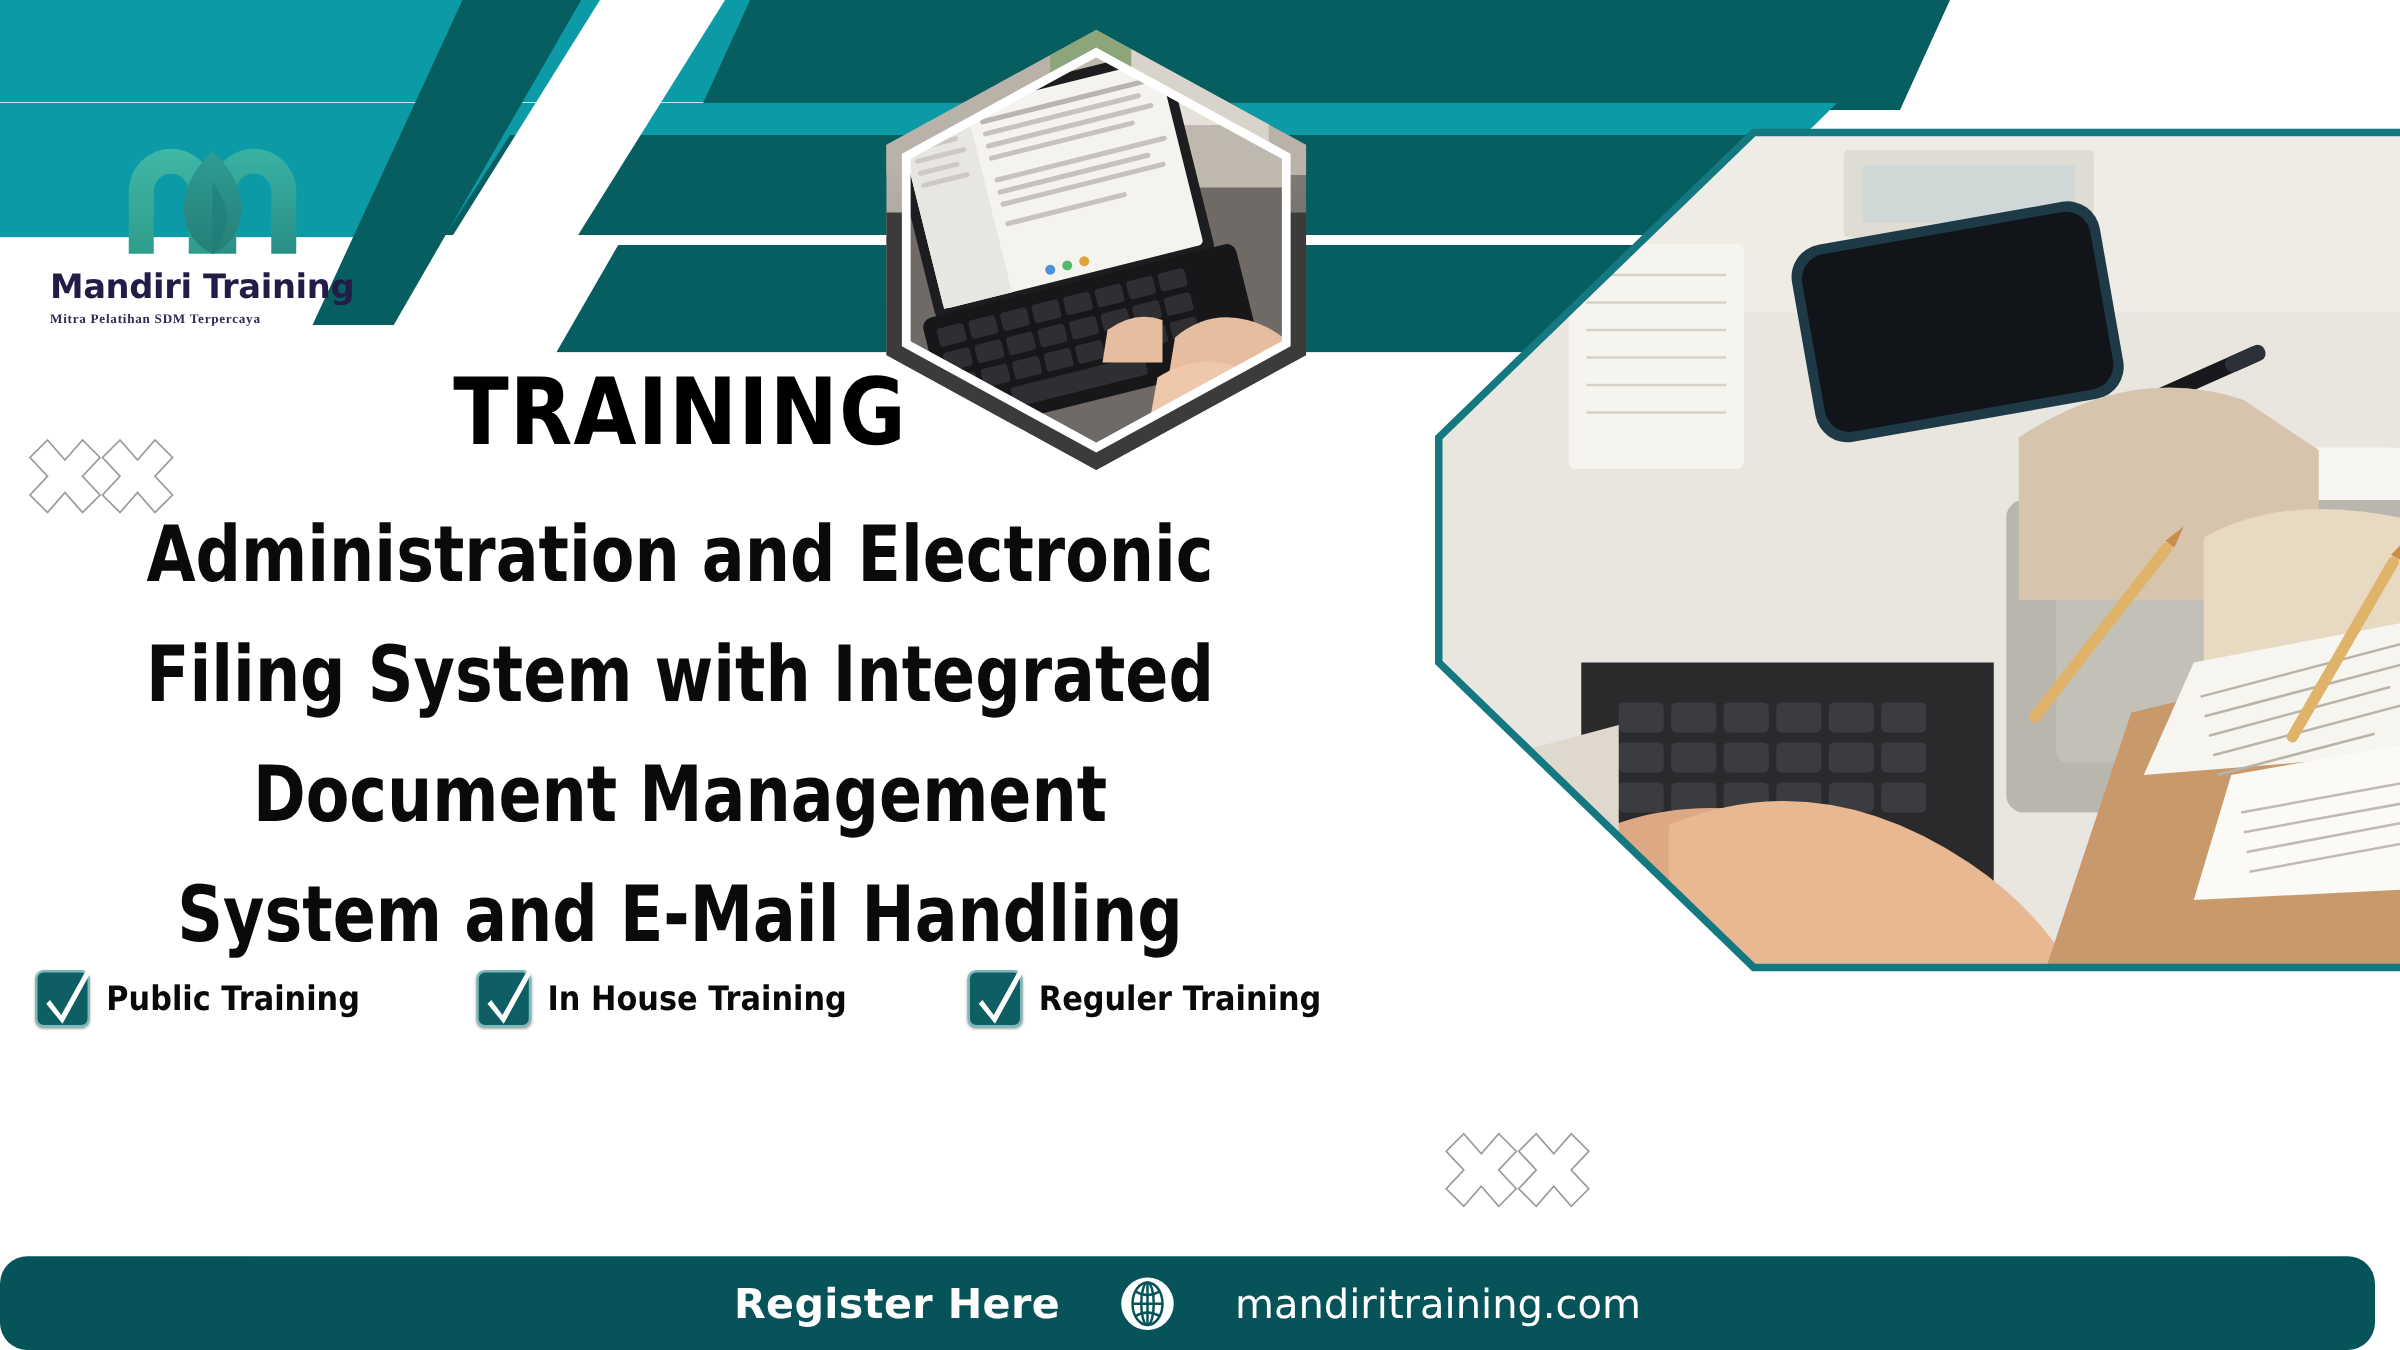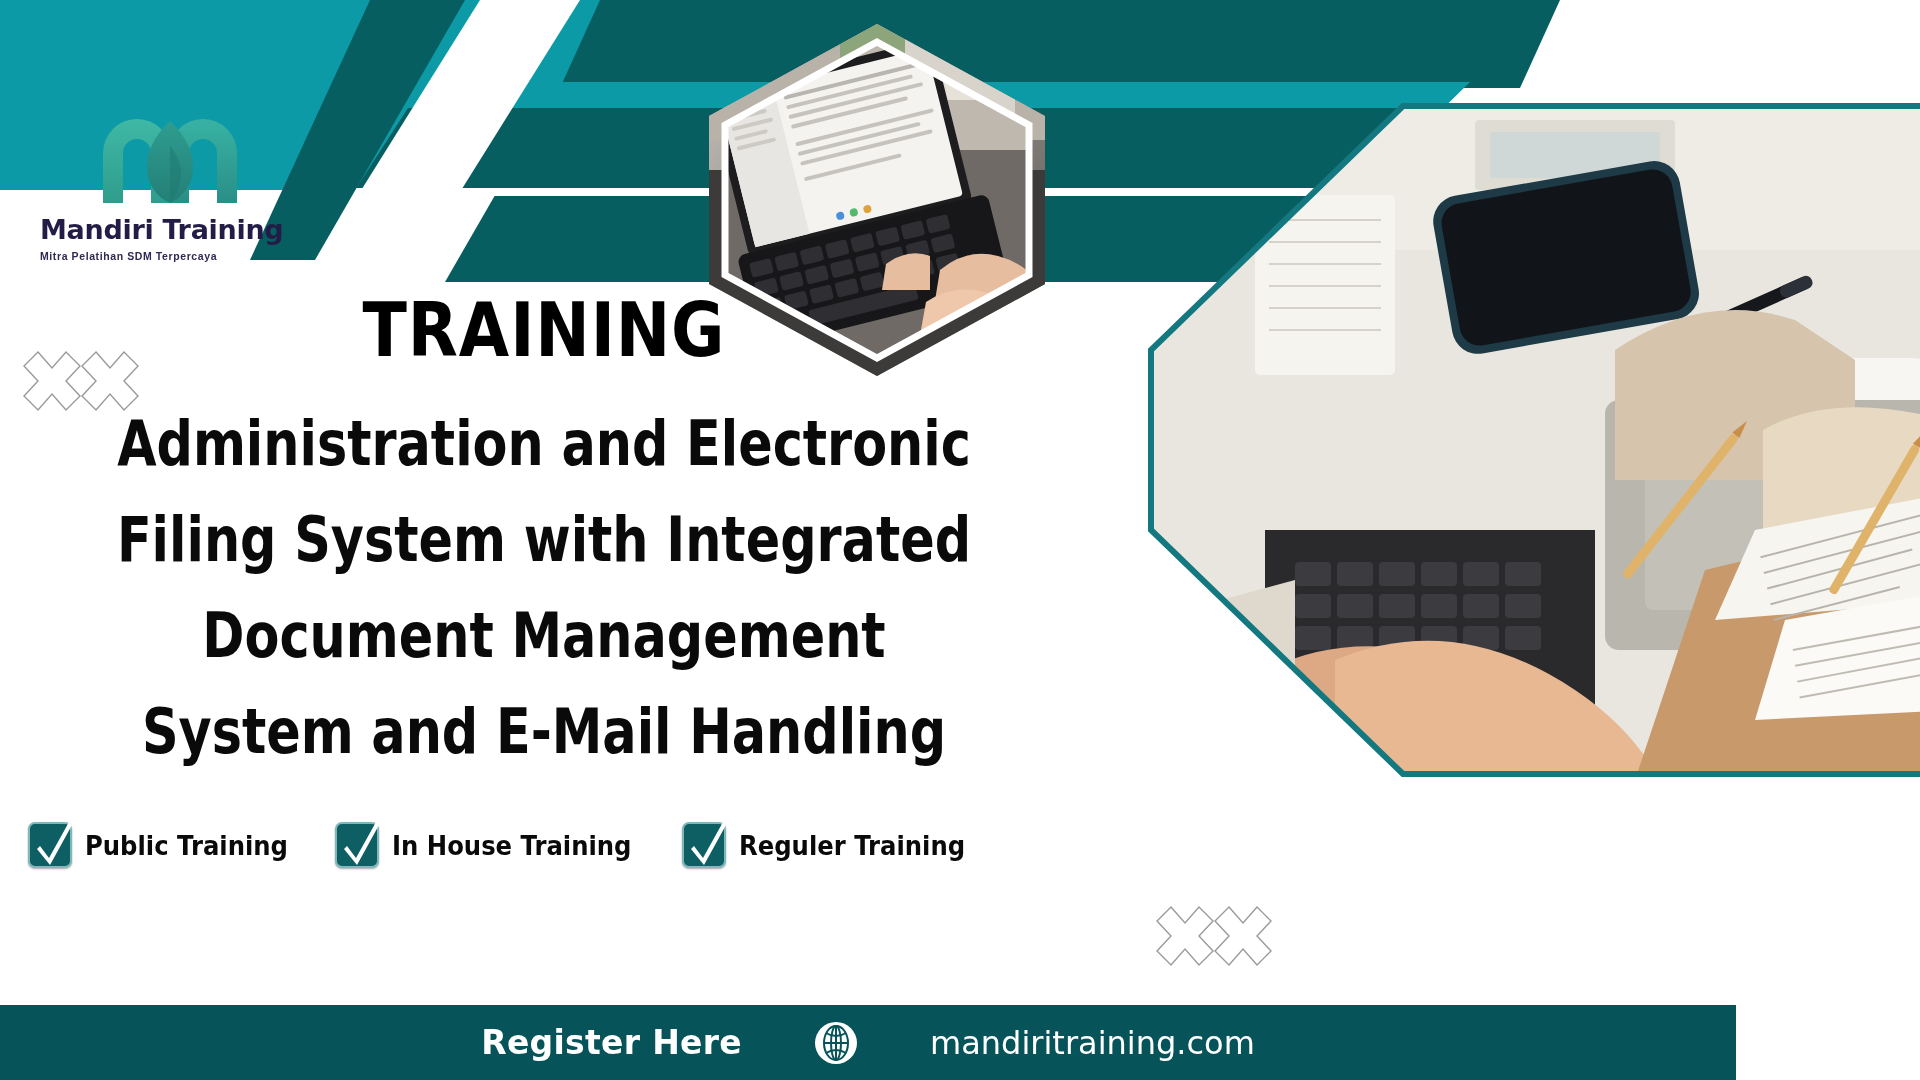--- a/index.html
+++ b/index.html
@@ -63,21 +63,21 @@
     position:absolute; left:40px; top:105px; width:260px;
     z-index:10;
   }
   .logo-mark { width:150px; height:105px; margin:0 auto; display:block; }
   .logo-word {
     font-family:"DejaVu Sans", sans-serif;
     font-weight:bold; font-size:27px; color:#221c46;
     letter-spacing:-0.3px; margin-top:4px; white-space:nowrap;
   }
   .logo-tag {
-    font-family:Liberation Sans, sans-serif;
+    font-family:Liberation Serif, serif;
     font-weight:bold; font-size:10.5px; color:#2e2a52;
     letter-spacing:0.6px; margin-top:5px; white-space:nowrap;
   }
 
   
   .cross-pair { position:absolute; z-index:6; }
   .cross-pair.left { left:22px; top:350px; }
   .cross-pair.right { left:1155px; top:905px; }
 
   
@@ -100,22 +100,22 @@
     font-weight:bold;
     font-size:62px; line-height:96px;
     color:#0a0a0a;
     transform:scaleX(0.82);
     transform-origin:center;
     white-space:nowrap;
   }
 
   
   .check-row {
-    position:absolute; left:28px; top:822px;
-    display:flex; align-items:center; gap:24px; z-index:9;
+    position:absolute; left:28px; top:776px;
+    display:flex; align-items:center; gap:70px; z-index:9;
   }
   .check-item { display:flex; align-items:center; gap:13px; }
   .check-box {
     width:44px; height:46px; flex:0 0 auto;
     border-radius:7px;
     background:#0d5f63;
     border:2.5px solid #7fb8ba;
     position:relative;
     box-shadow:0 1px 2px rgba(0,0,0,.35);
   }
@@ -132,23 +132,23 @@
 
   .hex-small {
     left:690px; top:20px; width:375px; height:360px;
   }
   .hex-large {
     left:1145px; top:100px; width:800px; height:680px;
   }
 
   
   .footer {
-    position:absolute; left:0; bottom:0; width:1736px; height:75px;
+    position:absolute; left:0; bottom:0; width:1900px; height:75px;
     background:#065459; z-index:12;
-    display:flex; align-items:center; justify-content:center; gap:70px;
+    display:flex; align-items:center; justify-content:center; gap:46px;border-radius:22px;
   }
   .footer-cta {
     font-family:"DejaVu Sans", sans-serif;
     font-weight:bold; font-size:33px; color:#ffffff;
     letter-spacing:0.3px;
   }
   .footer-site {
     font-family:"DejaVu Sans", sans-serif;
     font-weight:normal; font-size:32px; color:#ffffff;
   }

